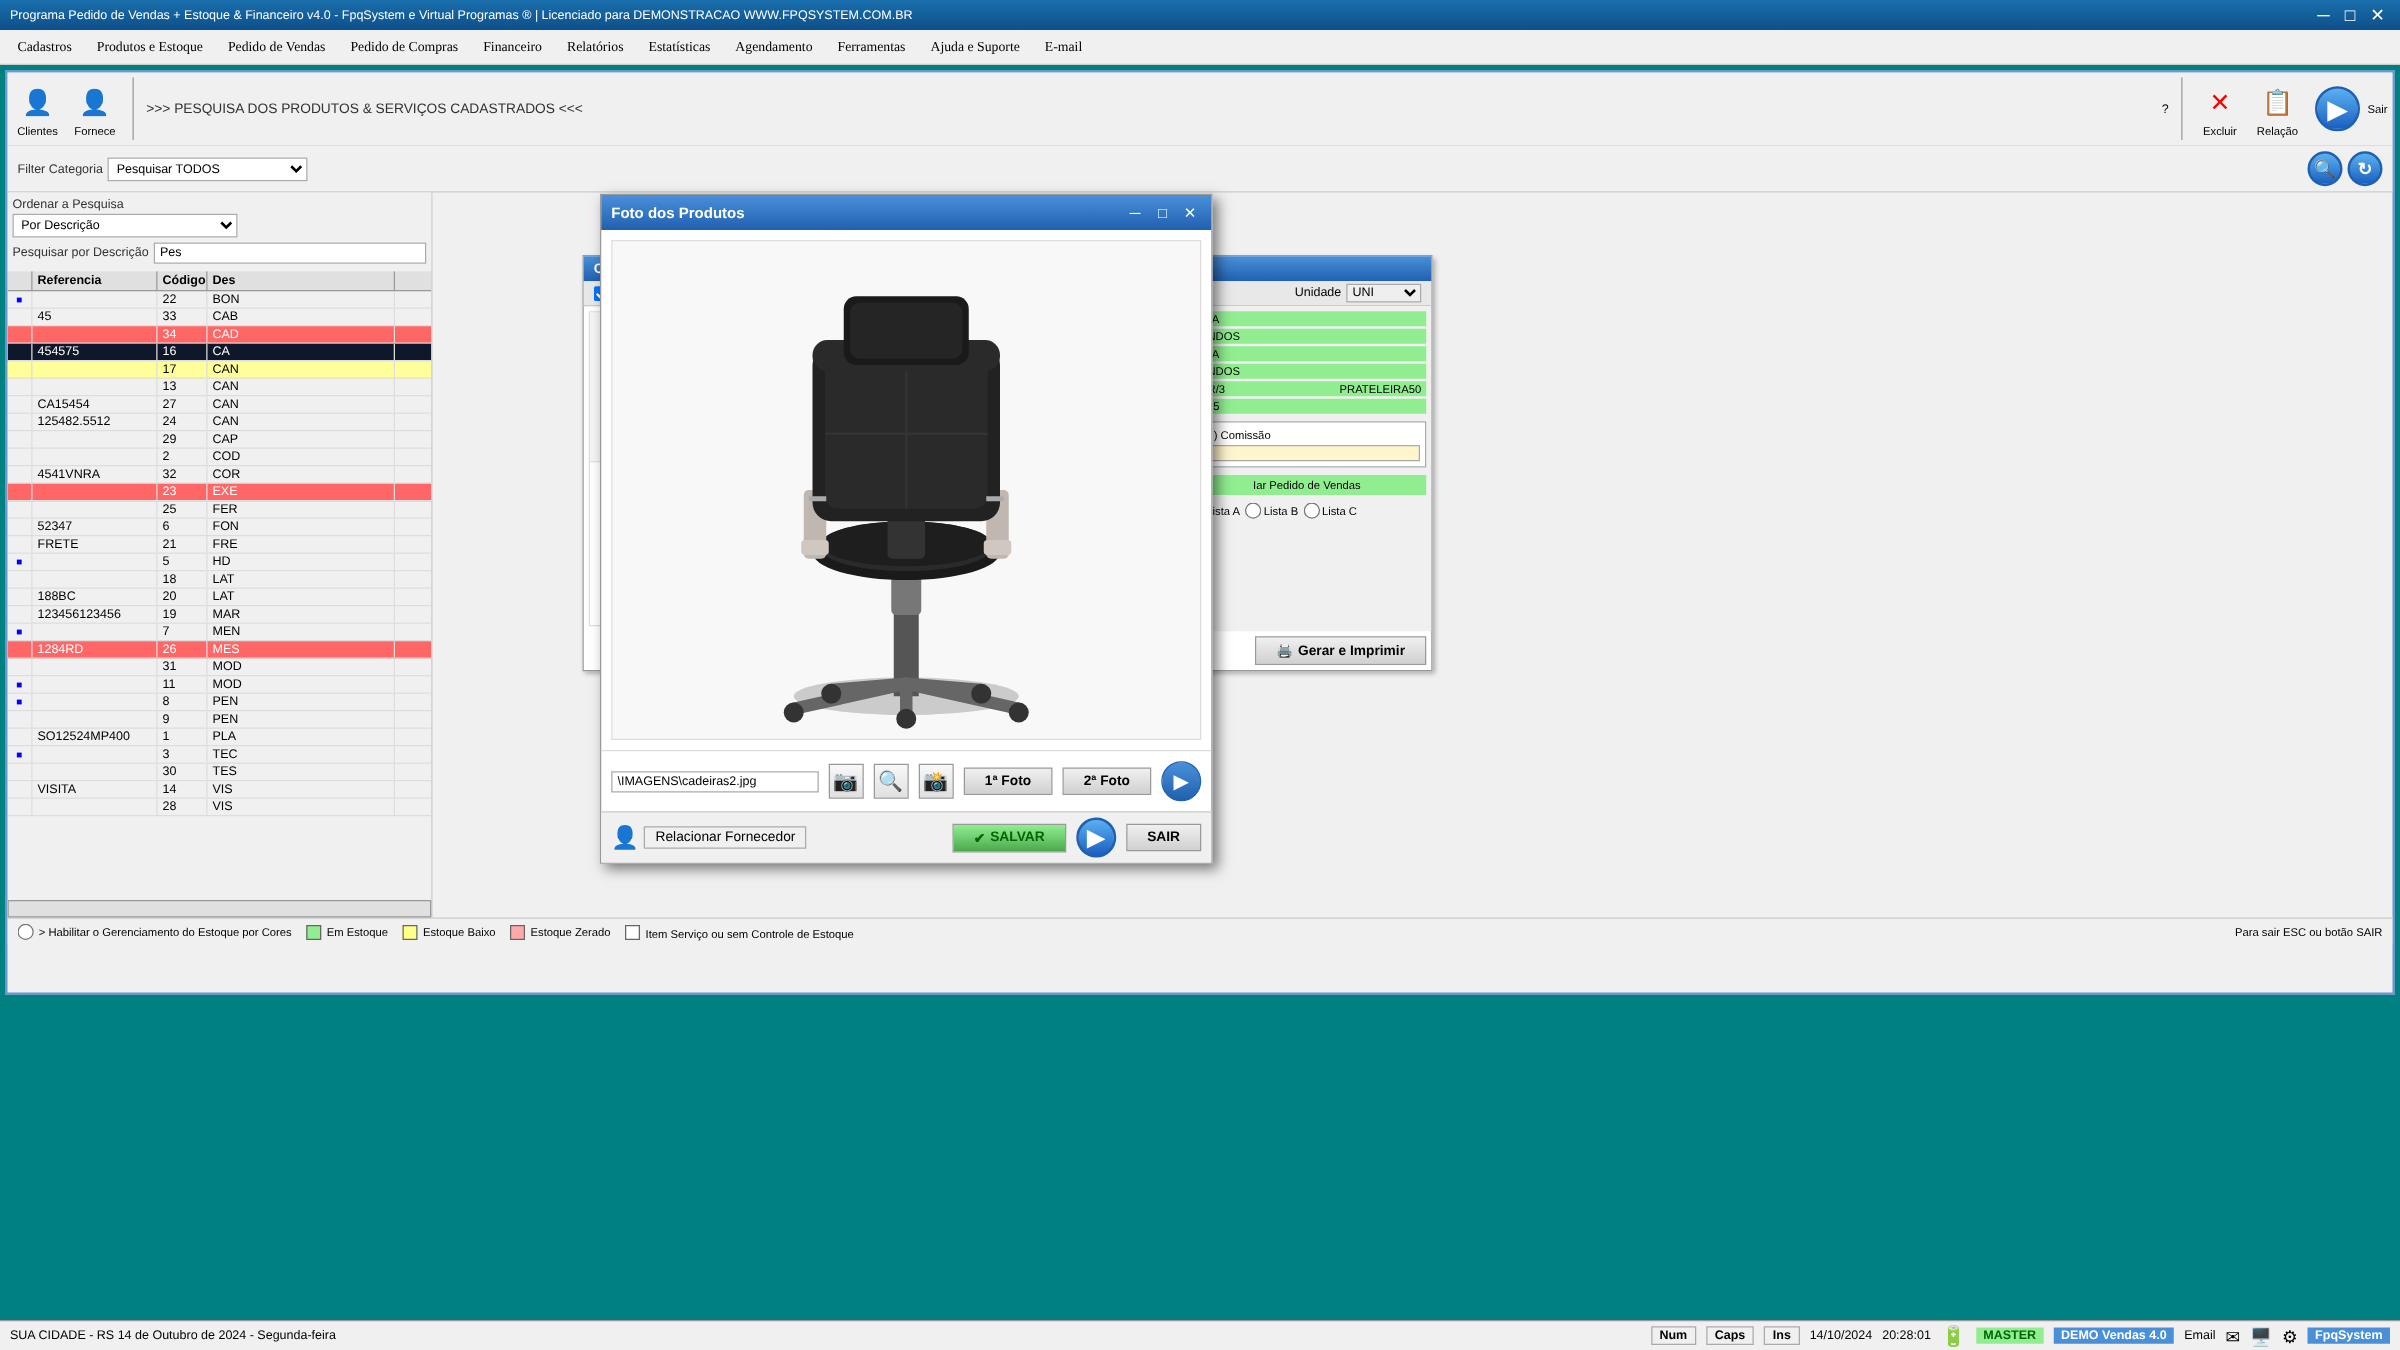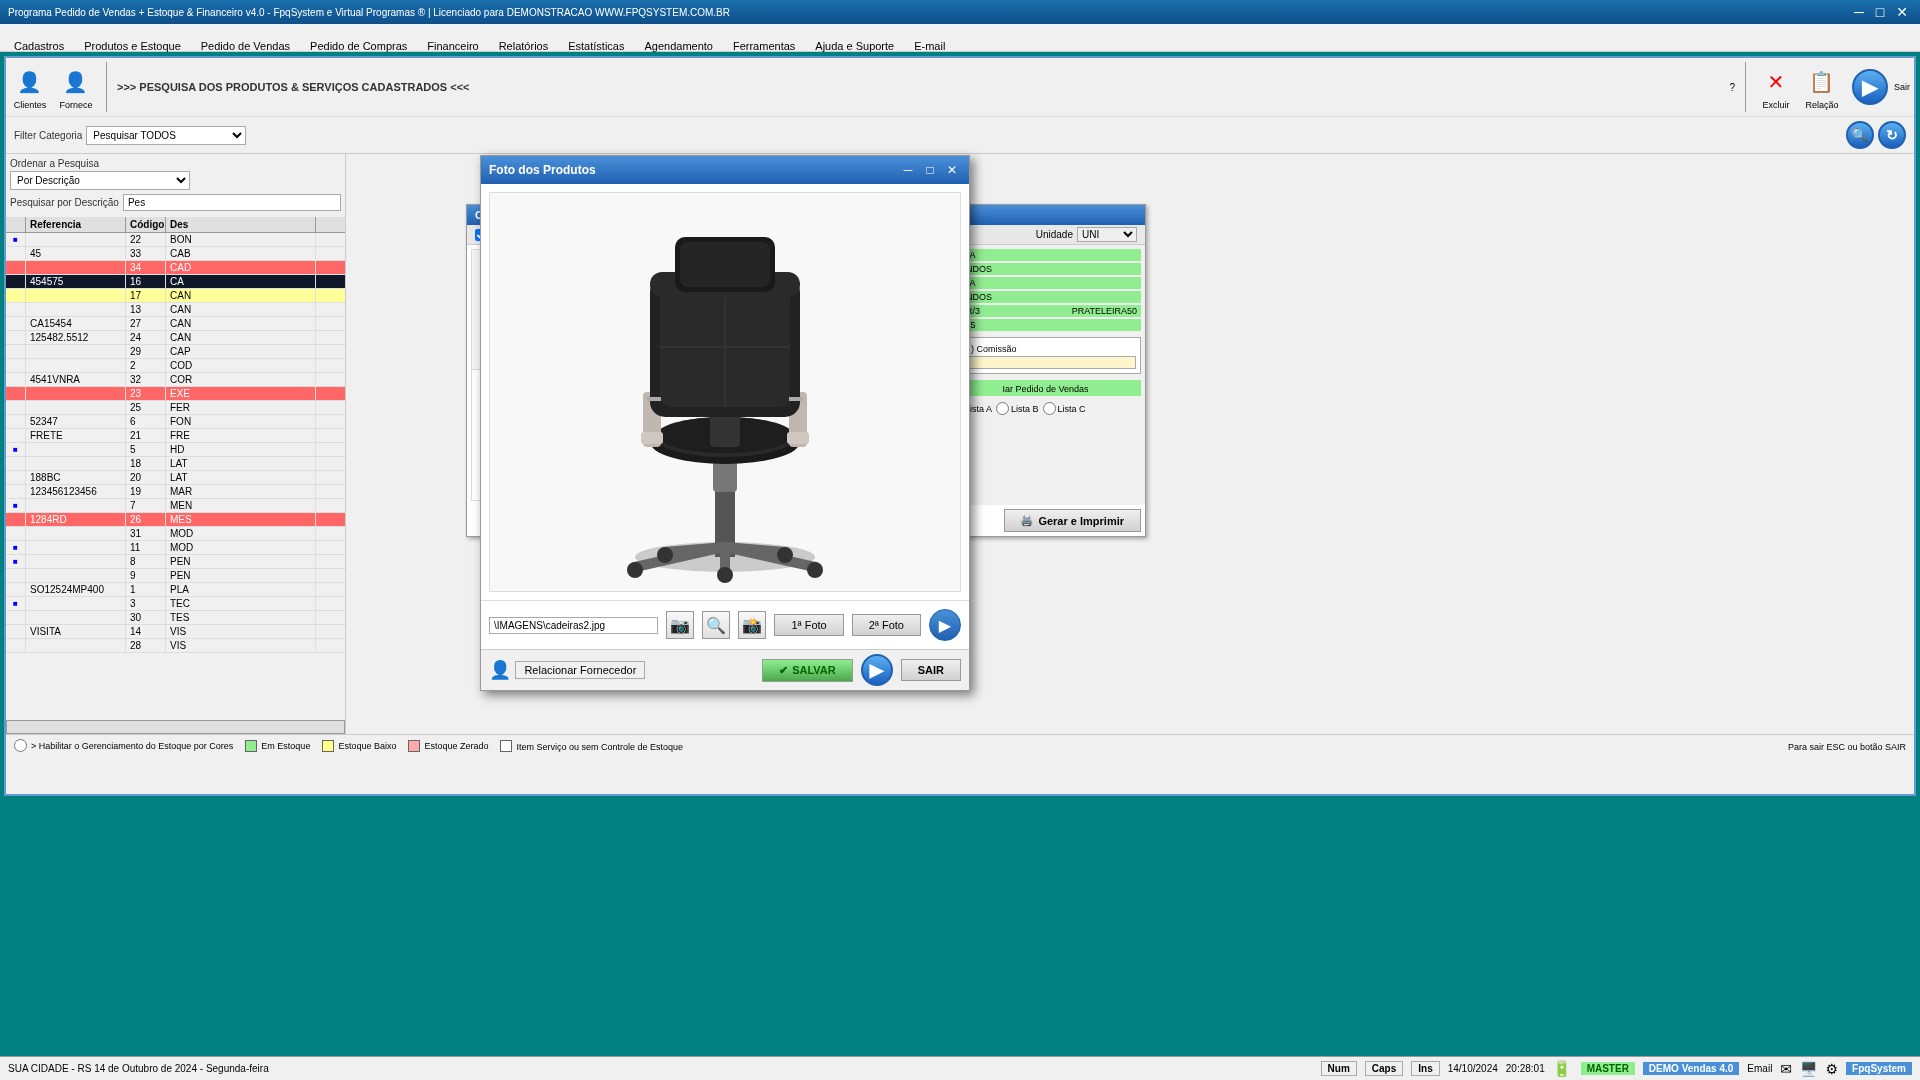--- a/index.html
+++ b/index.html
@@ -17,22 +17,24 @@
       font-size: 11px;
     }
     .title-bar-controls { display: flex; gap: 4px; }
     .title-bar-btn { background: none; border: none; color: white; cursor: pointer; font-size: 14px; padding: 0 4px; }
 
     
     .menu-bar {
       background: #f0f0f0;
       border-bottom: 1px solid #ccc;
       display: flex;
+      align-items: center;
       height: 28px;
       padding: 12px 4px;
+      font-family: Liberation Serif, serif;
     }
     .menu-item { padding: 4px 10px; cursor: pointer; font-size: 11px; color: #000; }
 
     .search-area {
       padding: 4px;
       background: #f0f0f0;
     }
 
     .search-row { display: flex; align-items: center; gap: 4px; margin-bottom: 2px; }
     .search-label { font-size: 10px; color: #333; white-space: nowrap; }
@@ -146,21 +148,21 @@
       align-items: center;
       gap: 8px;
       border-top: 1px solid #ddd;
     }
     .dialog-footer-btn {
       padding: 4px 16px;
       background: linear-gradient(to bottom, #f0f0f0, #d0d0d0);
       border: 1px solid #999;
       cursor: pointer;
       font-size: 11px;
-      font-weight: normal;
+      font-weight: bold;
     }
     .nav-btn {
       width: 32px;
       height: 32px;
       background: linear-gradient(to bottom, #4a90d9, #2060b0);
       border: 1px solid #2060b0;
       border-radius: 50%;
       display: flex;
       align-items: center;
       justify-content: center;
@@ -369,21 +371,21 @@
       <span class="toolbar-icon-label">Clientes</span>
     </div>
     <div class="toolbar-icon-group">
       <div class="toolbar-icon">👤</div>
       <span class="toolbar-icon-label">Fornece</span>
     </div>
 
     <div class="separator"></div>
 
     <div style="flex:1;display:flex;align-items:center;">
-      <span style="font-size:11px;font-weight:bold;color:#333;">&gt;&gt;&gt;  PESQUISA DOS PRODUTOS &amp; SERVIÇOS CADASTRADOS  &lt;&lt;&lt;</span>
+      <span style="font-size:11px;font-weight:normal;color:#333;">&gt;&gt;&gt;  PESQUISA DOS PRODUTOS &amp; SERVIÇOS CADASTRADOS  &lt;&lt;&lt;</span>
     </div>
 
     <div style="display:flex;align-items:center;gap:4px;">
       <span style="font-size:10px;">?</span>
     </div>
 
     <div class="separator"></div>
 
     <div class="toolbar-icon-group">
       <div class="toolbar-icon" style="color:red;">✕</div>

